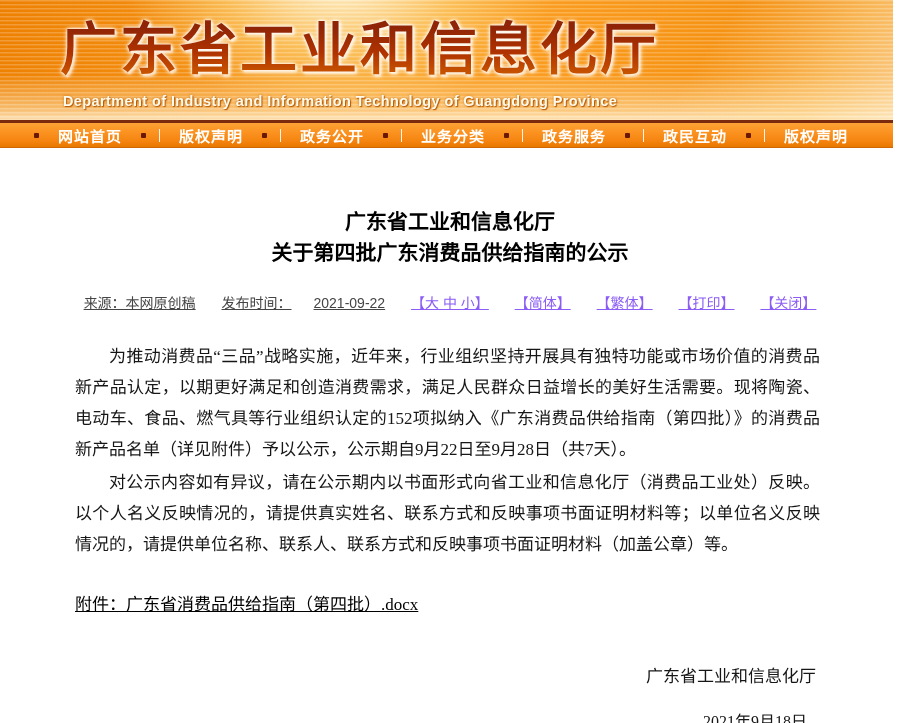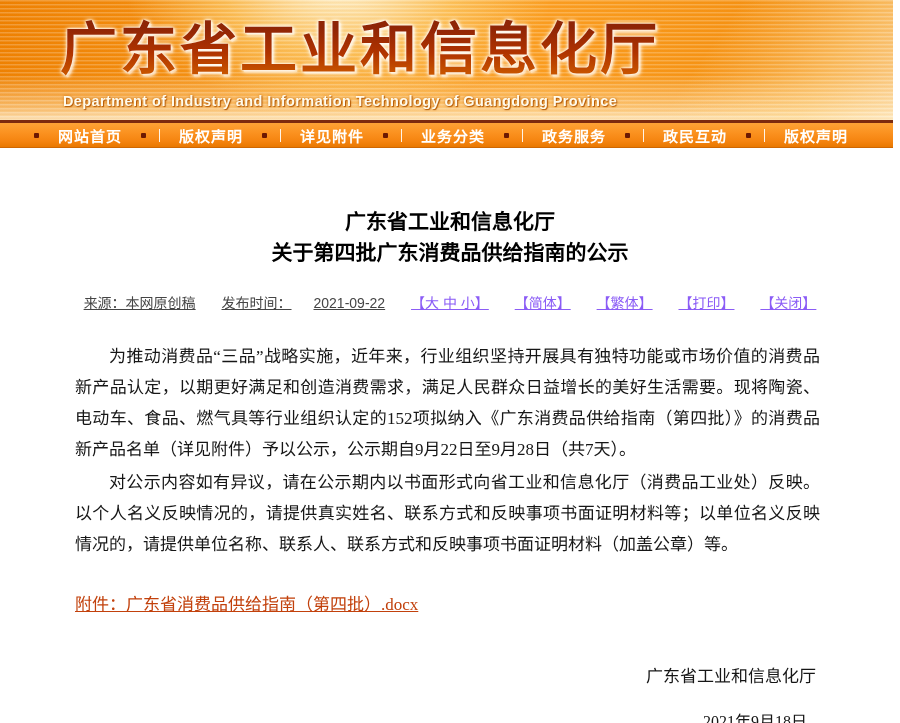--- a/index.html
+++ b/index.html
@@ -89,21 +89,21 @@
   .body-text { margin-top: 29px; }
   .body-text p {
     margin: 0 80px 2px 75px;
     font-size: 17px; line-height: 31px;
     text-align: justify;
     text-indent: 2em;
     color: #161616;
   }
 
   .attachment-row { margin: 30px 0 0 75px; font-size: 17px; }
-  .attachment-row a { color: #c2410c; text-decoration: underline; cursor: pointer; }
+  .attachment-row a { color: #000000; text-decoration: underline; cursor: pointer; }
 
   .sig-name { margin-top: 47px; text-align: right; padding-right: 84px; font-size: 17px; color: #161616; }
   .sig-date { margin-top: 21px; text-align: right; padding-right: 93px; font-size: 16px; color: #161616; }
 </style>
 </head>
 <body>
 
 <div class="page">
 
   <header class="banner">
@@ -118,21 +118,21 @@
     <a class="nav-item">网站首页</a>
     <span class="nav-sep">
         <span class="nav-dot"></span>
         <span class="nav-pipe"></span>
       </span>
     <a class="nav-item">版权声明</a>
     <span class="nav-sep">
         <span class="nav-dot"></span>
         <span class="nav-pipe"></span>
       </span>
-    <a class="nav-item">详见附件</a>
+    <a class="nav-item">政务公开</a>
     <span class="nav-sep">
         <span class="nav-dot"></span>
         <span class="nav-pipe"></span>
       </span>
     <a class="nav-item">业务分类</a>
     <span class="nav-sep">
         <span class="nav-dot"></span>
         <span class="nav-pipe"></span>
       </span>
     <a class="nav-item">政务服务</a>

